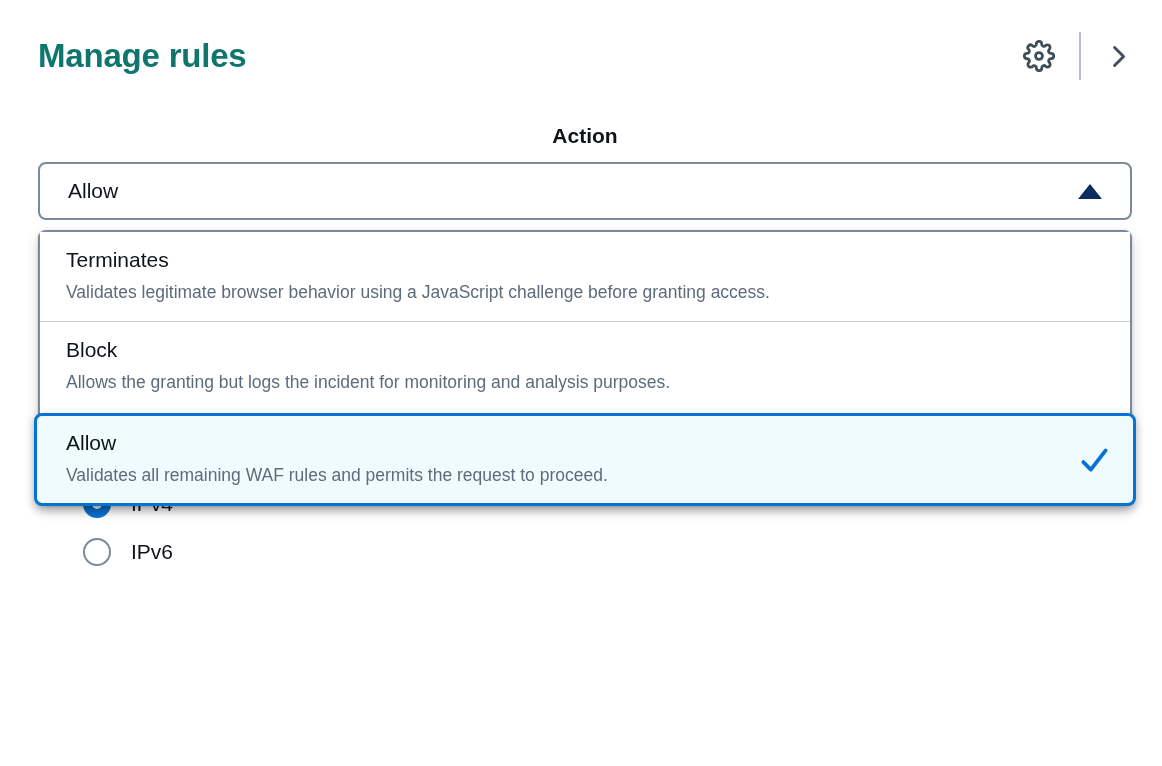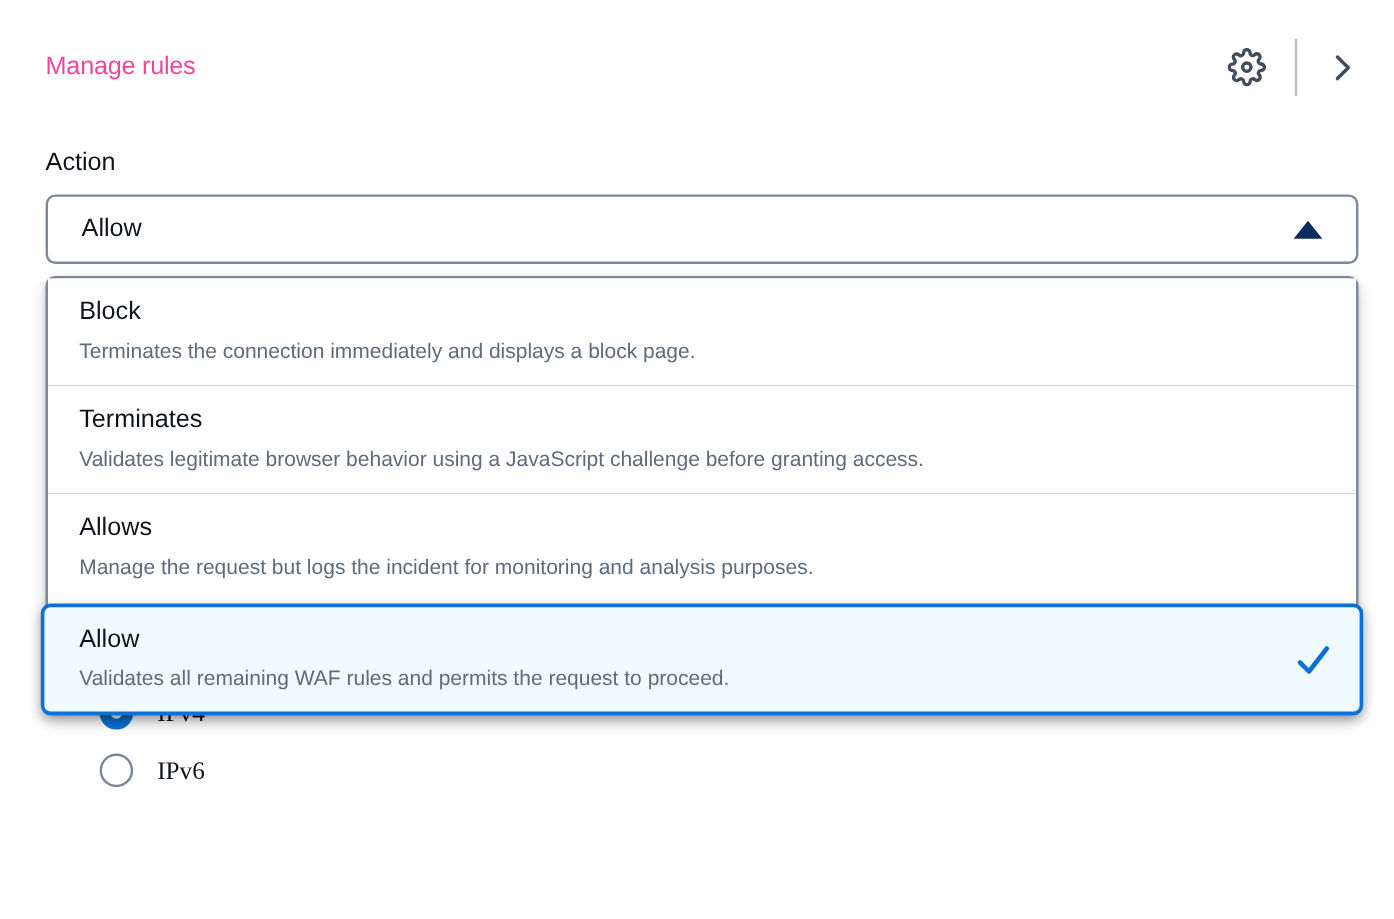--- a/index.html
+++ b/index.html
@@ -9,28 +9,28 @@
     background: #ffffff;
     color: #0f141a;
   }
   .page { padding: 0 30px 0 38px; }
 
   
   .header {
     display: flex; align-items: center; justify-content: space-between;
     padding-top: 32px;
   }
-  .page-title { font-size: 21px; font-weight: 400; color: #ec4899; letter-spacing: -0.2px; }
+  .page-title { font-size: 33px; font-weight: 700; color: #0f766e; letter-spacing: -0.2px; }
   .header-actions { display: flex; align-items: center; }
   .icon-btn { display: inline-flex; align-items: center; justify-content: center; cursor: pointer; background: none; border: none; }
   .icon-btn svg { display: block; }
   .vdiv { width: 2px; height: 48px; background: #b6bec9; margin: 0 24px; }
 
   
-  .field-label { margin-top: 44px; font-size: 21px; font-weight: 400; color: #0f141a; }
+  .field-label { margin-top: 44px; font-size: 21px; font-weight: 700; color: #0f141a; text-align: center; }
 
   .select-trigger {
     margin-top: 14px; height: 58px;
     border: 2px solid #7d8998; border-radius: 8px;
     display: flex; align-items: center; justify-content: space-between;
     padding: 0 28px; font-size: 21px; color: #0f141a; background: #fff;
     cursor: pointer;
   }
   .caret-up {
     width: 0; height: 0;
@@ -65,21 +65,21 @@
     border-radius: 8px;
     background: #f0fbff;
     padding: 13px 60px 15px 29px;
     box-shadow: 0 4px 9px rgba(0,0,0,0.28);
   }
   .check { position: absolute; right: 22px; top: 50%; transform: translateY(-50%); }
   .check svg { display: block; }
 
   
   .radio-group { position: relative; z-index: 1; margin-top: -20px; padding-left: 45px; }
-  .radio-row { display: flex; align-items: center; height: 38px; margin-bottom: 10px; cursor: pointer; font-family: Liberation Serif, serif; }
+  .radio-row { display: flex; align-items: center; height: 38px; margin-bottom: 10px; cursor: pointer; }
   .radio {
     width: 28px; height: 28px; border-radius: 50%;
     margin-right: 20px; background: #fff; flex: 0 0 28px;
   }
   .radio.checked   { border: 9px solid #0972d3; }
   .radio.unchecked { border: 2px solid #7d8998; }
   .radio-label { font-size: 21px; color: #0f141a; }
 </style>
 </head>
 <body>
@@ -106,34 +106,30 @@
 
   <div class="field-label">Action</div>
 
   <div class="select-trigger">
     <span>Allow</span>
     <span class="caret-up"></span>
   </div>
 
   <div class="dropdown-panel">
 
-    <div class="option">
-      <div class="option-title">Block</div>
-      <div class="option-desc">Terminates the connection immediately and displays a block page.</div>
-    </div>
 
     <div class="option">
       <div class="option-title">Terminates</div>
       <div class="option-desc">Validates legitimate browser behavior using a JavaScript challenge before granting access.</div>
     </div>
 
 
     <div class="option no-divider">
-      <div class="option-title">Allows</div>
-      <div class="option-desc">Manage the request but logs the incident for monitoring and analysis purposes.</div>
+      <div class="option-title">Block</div>
+      <div class="option-desc">Allows the granting but logs the incident for monitoring and analysis purposes.</div>
     </div>
 
     <div class="option selected no-divider">
       <div class="option-title">Allow</div>
       <div class="option-desc">Validates all remaining WAF rules and permits the request to proceed.</div>
       <span class="check">
         <svg width="34" height="34" viewBox="0 0 32 32" fill="none" stroke="#0972d3" stroke-width="3.6" stroke-linecap="round" stroke-linejoin="round">
           <path d="M6 18 L13 25 L27 7"></path>
         </svg>
       </span>

